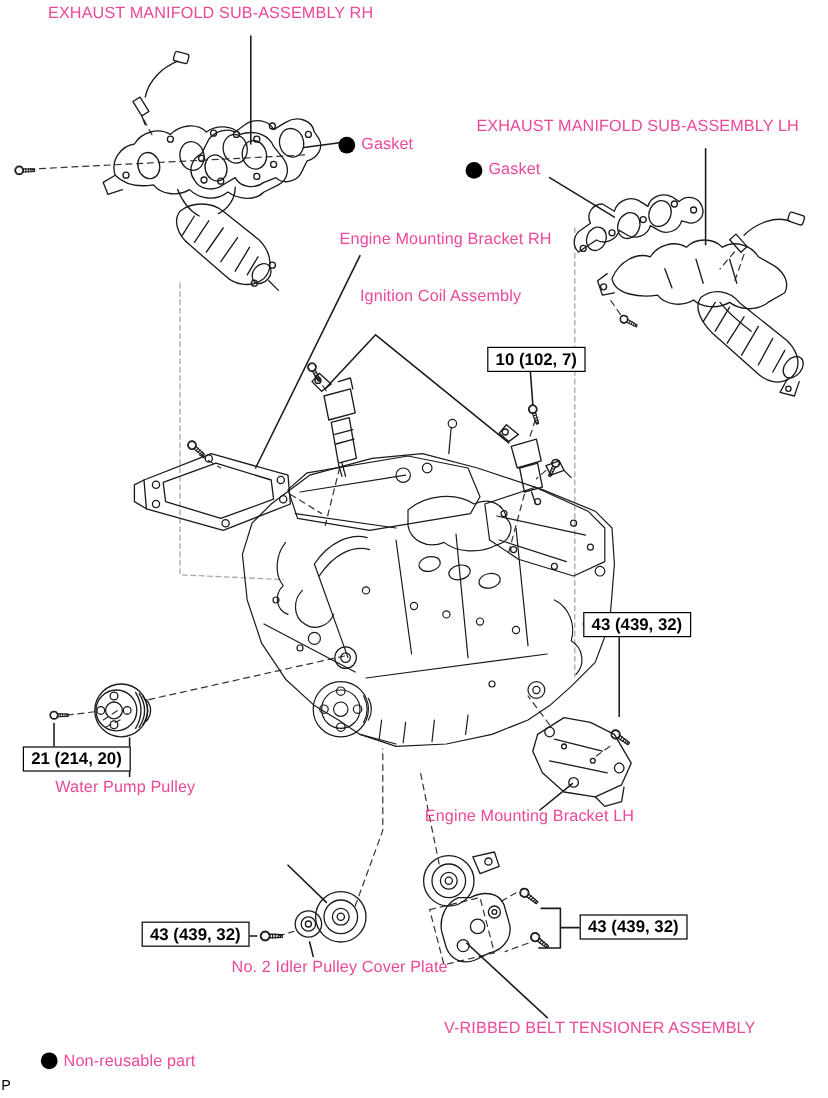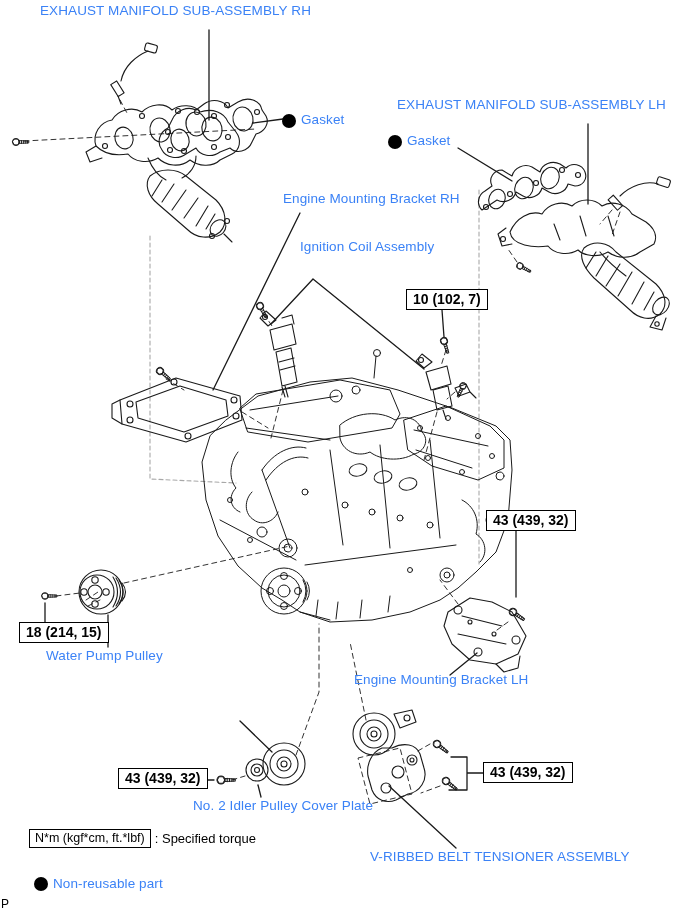--- a/index.html
+++ b/index.html
@@ -3,21 +3,21 @@
 <meta charset="utf-8">
 <style>
   html,body{margin:0;padding:0;background:#fff;}
   #canvas{
     position:relative;width:690px;height:915px;background:#fff;overflow:hidden;
     font-family:"Liberation Sans","DejaVu Sans",sans-serif;color:#000;
   }
   #art{position:absolute;left:0;top:0;}
   .lbl{
     position:absolute;font-size:13.5px;line-height:1.15;white-space:nowrap;
-    color:#3b82f6;letter-spacing:0.1px;
+    color:#ec4899;letter-spacing:0.1px;
   }
   .torque-box{
     position:absolute;border:1.6px solid #000;background:#fff;
     font-size:14px;font-weight:bold;padding:1px 6px 2px 6px;white-space:nowrap;
   }
   .bullet{
     position:absolute;width:14px;height:14px;border-radius:50%;background:#000;
   }
   .legend-row{position:absolute;display:flex;align-items:center;}
   .legend-unit-box{
@@ -321,26 +321,22 @@
 
   <div class="lbl" style="left:247px;top:191px;margin-left:36px;">Engine Mounting Bracket RH</div>
   <div class="lbl" style="left:300px;top:239px;text-align:right;">Ignition Coil Assembly</div>
   <div class="lbl" style="left:46px;top:648px;">Water Pump Pulley</div>
   <div class="lbl" style="left:354px;top:672px;">Engine Mounting Bracket LH</div>
   <div class="lbl" style="left:180px;top:798px;margin-left:13px;">No. 2 Idler Pulley Cover Plate</div>
   <div class="lbl" style="left:370px;top:849px;">V-RIBBED BELT TENSIONER ASSEMBLY</div>
 
   <div class="torque-box" style="left:406px;top:289px;">10 (102, 7)</div>
   <div class="torque-box" style="left:486px;top:510px;">43 (439, 32)</div>
-  <div class="torque-box" style="left:19px;top:622px;">18 (214, 15)</div>
+  <div class="torque-box" style="left:19px;top:622px;">21 (214, 20)</div>
   <div class="torque-box" style="left:118px;top:768px;">43 (439, 32)</div>
   <div class="torque-box" style="left:483px;top:762px;">43 (439, 32)</div>
 
-  <div class="legend-row" style="left:29px;top:829px;">
-    <span class="legend-unit-box">N*m (kgf*cm, ft.*lbf)</span>
-    <span class="legend-caption">: Specified torque</span>
-  </div>
 
   <span class="bullet" style="left:34px;top:877px;"></span>
   <div class="lbl" style="left:53px;top:876px;">Non-reusable part</div>
 
   <div class="page-marker" style="left:1px;top:897px;">P</div>
 </div>
 
 </body></html>

